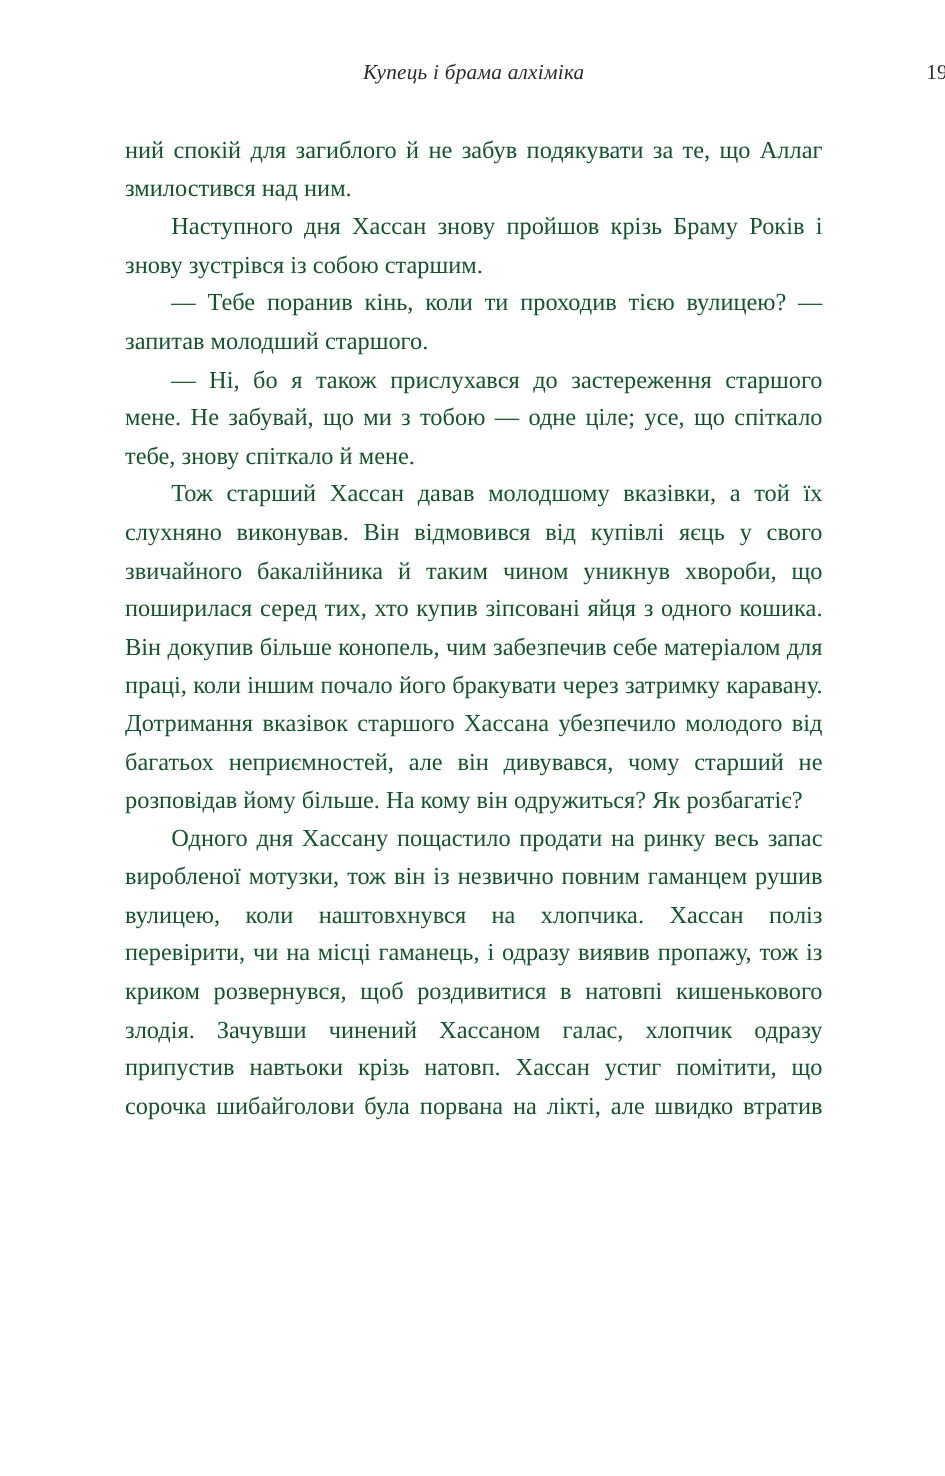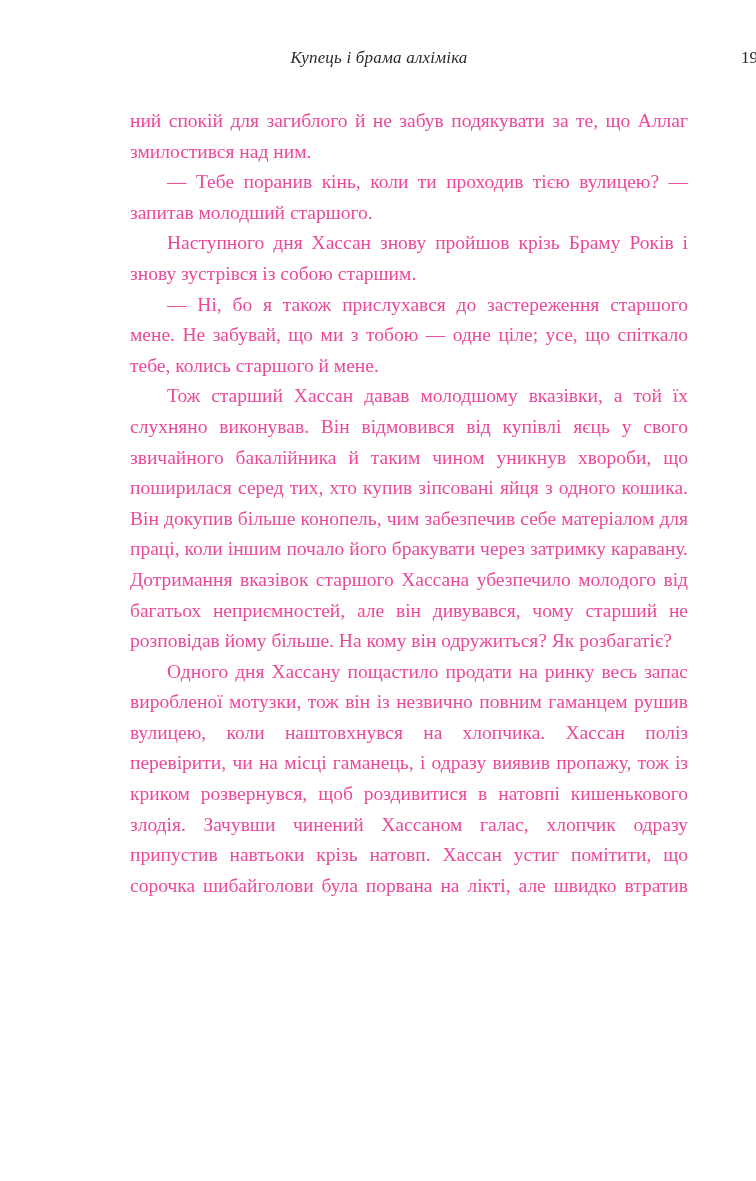--- a/index.html
+++ b/index.html
@@ -41,22 +41,21 @@
     color: #2a2a2a;
   }
   .body-text {
     position: absolute;
     top: 106px;
     left: 100px;
     width: 558px;
     font-size: 19.5px;
     line-height: 30.6px;
     text-align: justify;
-    color: #ec4899;
-    margin-left: 30px;
+    color: #14532d;
   }
   .body-text p {
     margin: 0;
     padding: 0;
   }
   .body-text p.indent {
     text-indent: 37px;
   }
   .body-text p.justify-last {
     text-align-last: justify;
@@ -65,19 +64,19 @@
 </head>
 <body>
 
 <div class="page">
   <div class="header">
     <span class="running-title">Купець і брама алхіміка</span>
     <span class="page-number">19</span>
   </div>
   <div class="body-text" id="paragraphs">
       <p class="">ний спокій для загиблого й не забув подякувати за те, що Аллаг змилостився над ним.</p>
+      <p class="indent">Наступного дня Хассан знову пройшов крізь Браму Років і знову зустрівся із собою старшим.</p>
       <p class="indent">— Тебе поранив кінь, коли ти проходив тією вулицею? — запитав молодший старшого.</p>
-      <p class="indent">Наступного дня Хассан знову пройшов крізь Браму Років і знову зустрівся із собою старшим.</p>
-      <p class="indent">— Ні, бо я також прислухався до застереження старшого мене. Не забувай, що ми з тобою — одне ціле; усе, що спіткало тебе, колись старшого й мене.</p>
+      <p class="indent">— Ні, бо я також прислухався до застереження старшого мене. Не забувай, що ми з тобою — одне ціле; усе, що спіткало тебе, знову спіткало й мене.</p>
       <p class="indent">Тож старший Хассан давав молодшому вказівки, а той їх слухняно виконував. Він відмовився від купівлі яєць у свого звичайного бакалійника й таким чином уникнув хвороби, що поширилася серед тих, хто купив зіпсовані яйця з одного кошика. Він докупив більше конопель, чим забезпечив себе матеріалом для праці, коли іншим почало його бракувати через затримку каравану. Дотримання вказівок старшого Хассана убезпечило молодого від багатьох неприємностей, але він дивувався, чому старший не розповідав йому більше. На кому він одружиться? Як розбагатіє?</p>
       <p class="indent">Одного дня Хассану пощастило продати на ринку весь запас виробленої мотузки, тож він із незвично повним гаманцем рушив вулицею, коли наштовхнувся на хлопчика. Хассан поліз перевірити, чи на місці гаманець, і одразу виявив пропажу, тож із криком розвернувся, щоб роздивитися в натовпі кишенькового злодія. Зачувши чинений Хассаном галас, хлопчик одразу припустив навтьоки крізь натовп. Хассан устиг помітити, що сорочка шибайголови була порвана на лікті, але швидко втратив його з поля зору.</p>
     </div>
 </div>
 
 </body></html>

